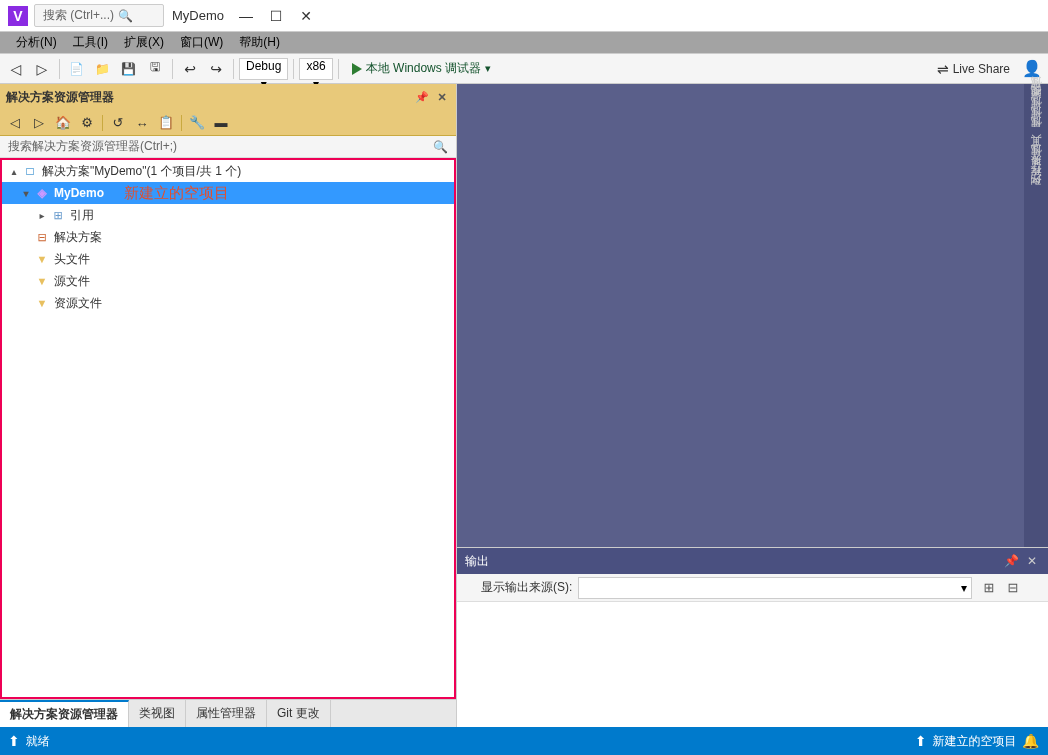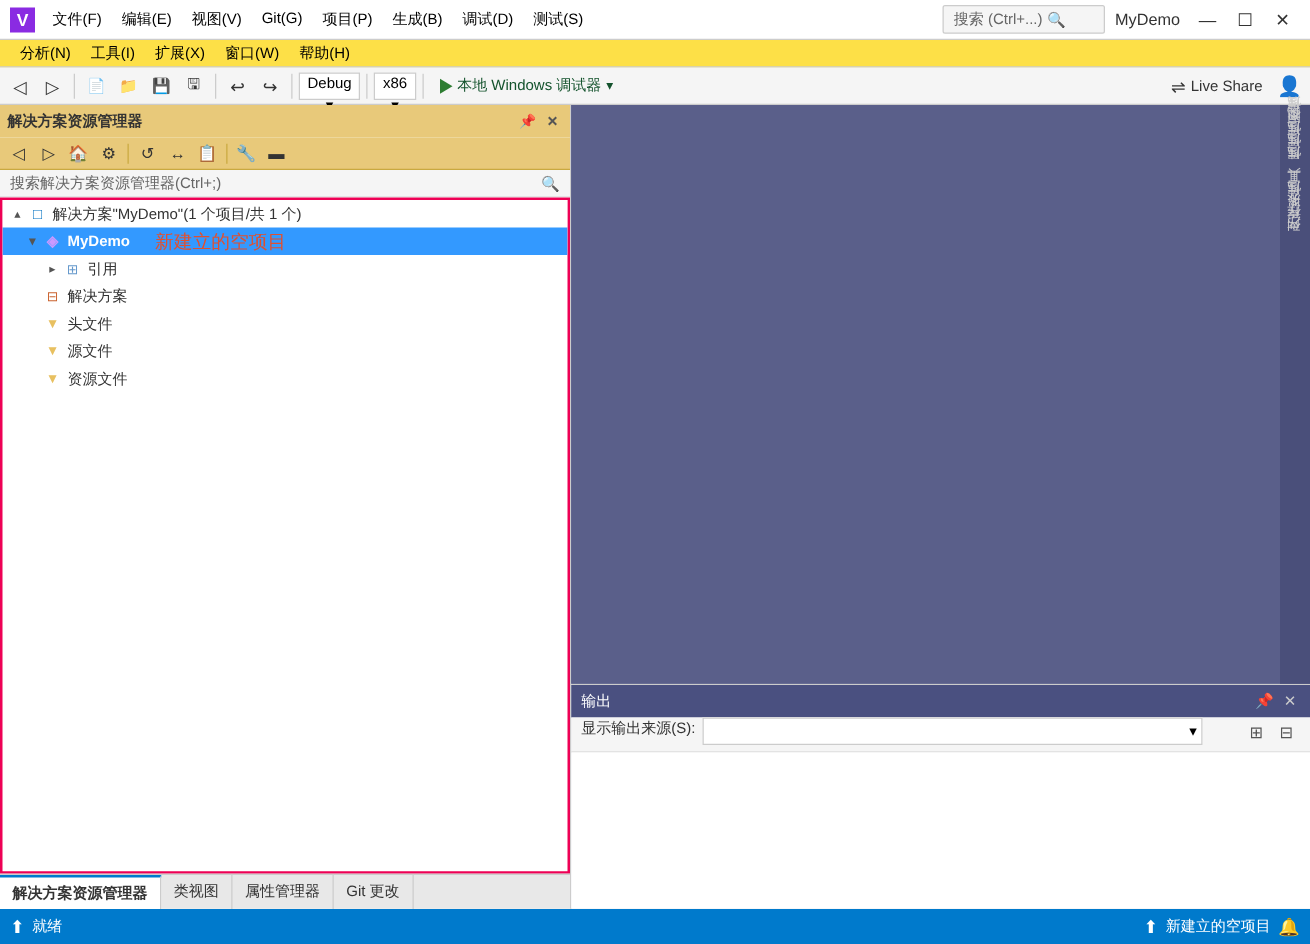--- a/index.html
+++ b/index.html
@@ -70,21 +70,21 @@
       height: 20px;
       display: flex; align-items: center; justify-content: center;
       cursor: pointer;
       font-size: 14px;
       color: #333;
     }
 
     
     #menu-bar2 {
       height: 22px;
-      background: #fde047;
+      background: #a3a3a3;
       display: flex;
       align-items: center;
       padding: 0 8px;
       border-bottom: 1px solid #ccc;
     }
     .menu-item2 {
       padding: 2px 8px;
       cursor: pointer;
       font-size: 12px;
       color: #000;
@@ -359,22 +359,22 @@
     }
     .out-icon {
       width: 16px; height: 16px;
       display: flex; align-items: center; justify-content: center;
       cursor: pointer; font-size: 12px; color: #ccc;
     }
     #output-toolbar {
       height: 28px;
       background: #f5f5f5;
       display: flex;
-      align-items: flex-start;
-      padding: 0 8px;
+      align-items: center;
+      padding: 0 24px;
       border-bottom: 1px solid #ddd;
       gap: 6px;
     }
     #output-source-label {
       font-size: 12px;
       color: #333;
     }
     #output-source-select {
       display: flex;
       align-items: center;
@@ -424,30 +424,20 @@
     .status-right { margin-left: auto; display: flex; align-items: center; gap: 6px; }
     .status-icon { font-size: 14px; cursor: pointer; }
     .status-bell { font-size: 14px; cursor: pointer; }
   </style>
 </head>
 <body>
 
 <div id="title-bar">
   <div id="title-bar-icon">
     <span style="color:white;font-weight:bold;font-size:14px;">V</span>
-  </div>
-  <div id="menu-bar">
-    <span class="menu-item">文件(F)</span>
-    <span class="menu-item">编辑(E)</span>
-    <span class="menu-item">视图(V)</span>
-    <span class="menu-item">Git(G)</span>
-    <span class="menu-item">项目(P)</span>
-    <span class="menu-item">生成(B)</span>
-    <span class="menu-item">调试(D)</span>
-    <span class="menu-item">测试(S)</span>
   </div>
   <div id="title-search">
     <span>搜索 (Ctrl+...)</span>
     <span style="margin-left:4px;">🔍</span>
   </div>
   <span id="title-project-name">MyDemo</span>
   <div id="window-controls">
     <div class="win-btn">—</div>
     <div class="win-btn">☐</div>
     <div class="win-btn close">✕</div>

